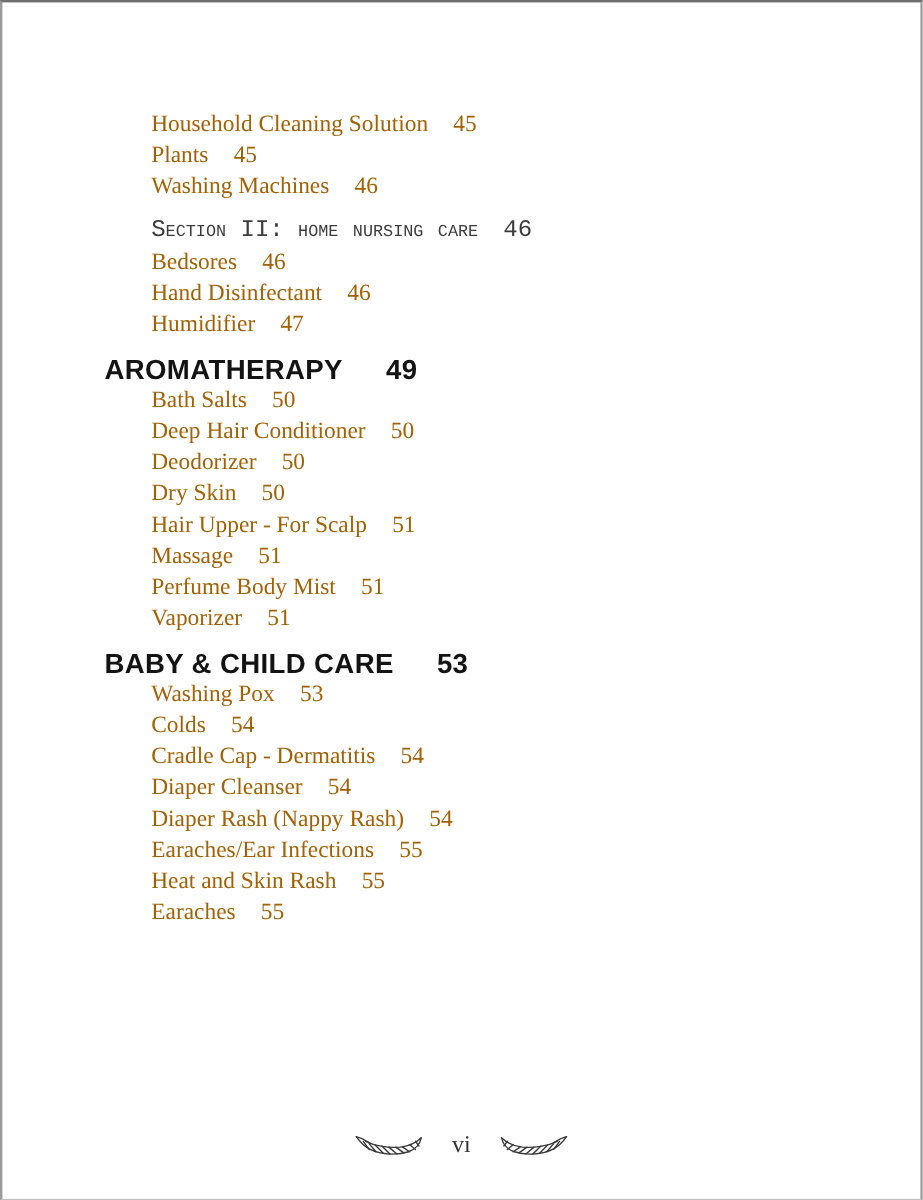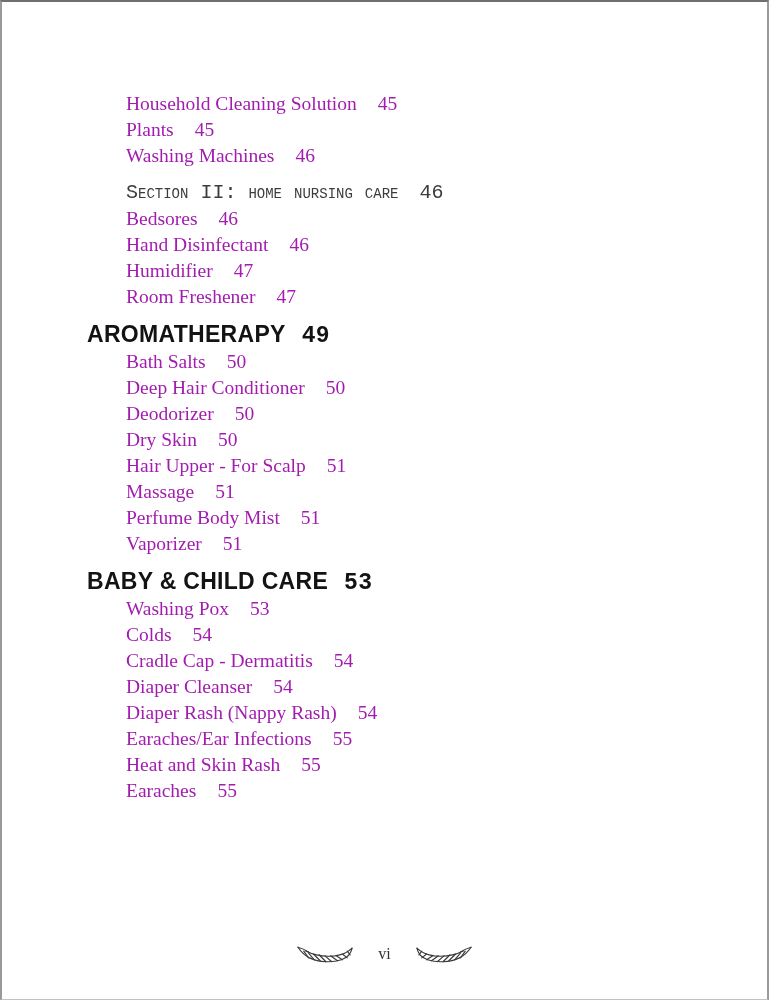--- a/index.html
+++ b/index.html
@@ -18,52 +18,52 @@
   .toc {
     position: absolute;
     left: 85px;
     top: 89px;
     right: 30px;
   }
   .entry-row {
     padding-left: 39px;
     line-height: 26px;
     font-size: 19.5px;
-    color: #a21caf;
+    color: #a16207;
     white-space: nowrap;
   }
   .entry-page { margin-left: 21px; }
   .heading-row { line-height: 26px; margin-top: 11px; white-space: nowrap; font-family: Liberation Mono, monospace; }
   .heading-smallcaps {
     padding-left: 39px;
     font-variant: small-caps;
     font-size: 20px;
     color: #3c3c3c;
   }
   .heading-smallcaps .entry-page { font-variant: normal; }
   .heading-chapter {
     font-family: "Liberation Sans", sans-serif;
     font-weight: bold;
     font-size: 23px;
     color: #131313;
     letter-spacing: 0.3px;
   }
-  .heading-chapter .entry-page { margin-left: 16px; font-family: Liberation Mono, monospace; }
+  .heading-chapter .entry-page { margin-left: 36px; }
   .footer {
     position: absolute;
     left: 0;
     right: 0;
     bottom: 34px;
     display: flex;
     justify-content: center;
     align-items: center;
     gap: 24px;
   }
   .page-number {
-    font-size: 16px;
+    font-size: 20px;
     color: #333333;
     line-height: 20px;
   }
   .feather { width: 58px; height: 22px; display: block; }
   .feather.right { transform: scaleX(-1); }
 </style>
 </head>
 <body>
 
 <div class="page">
@@ -83,23 +83,20 @@
       <span>Section II: home nursing care</span><span class="entry-page">46</span>
     </div>
     <div class="entry-row">
       <span>Bedsores</span><span class="entry-page">46</span>
     </div>
     <div class="entry-row">
       <span>Hand Disinfectant</span><span class="entry-page">46</span>
     </div>
     <div class="entry-row">
       <span>Humidifier</span><span class="entry-page">47</span>
-    </div>
-    <div class="entry-row">
-      <span>Room Freshener</span><span class="entry-page">47</span>
     </div>
 
     <div class="heading-row heading-chapter">
       <span>AROMATHERAPY</span><span class="entry-page">49</span>
     </div>
     <div class="entry-row">
       <span>Bath Salts</span><span class="entry-page">50</span>
     </div>
     <div class="entry-row">
       <span>Deep Hair Conditioner</span><span class="entry-page">50</span>

